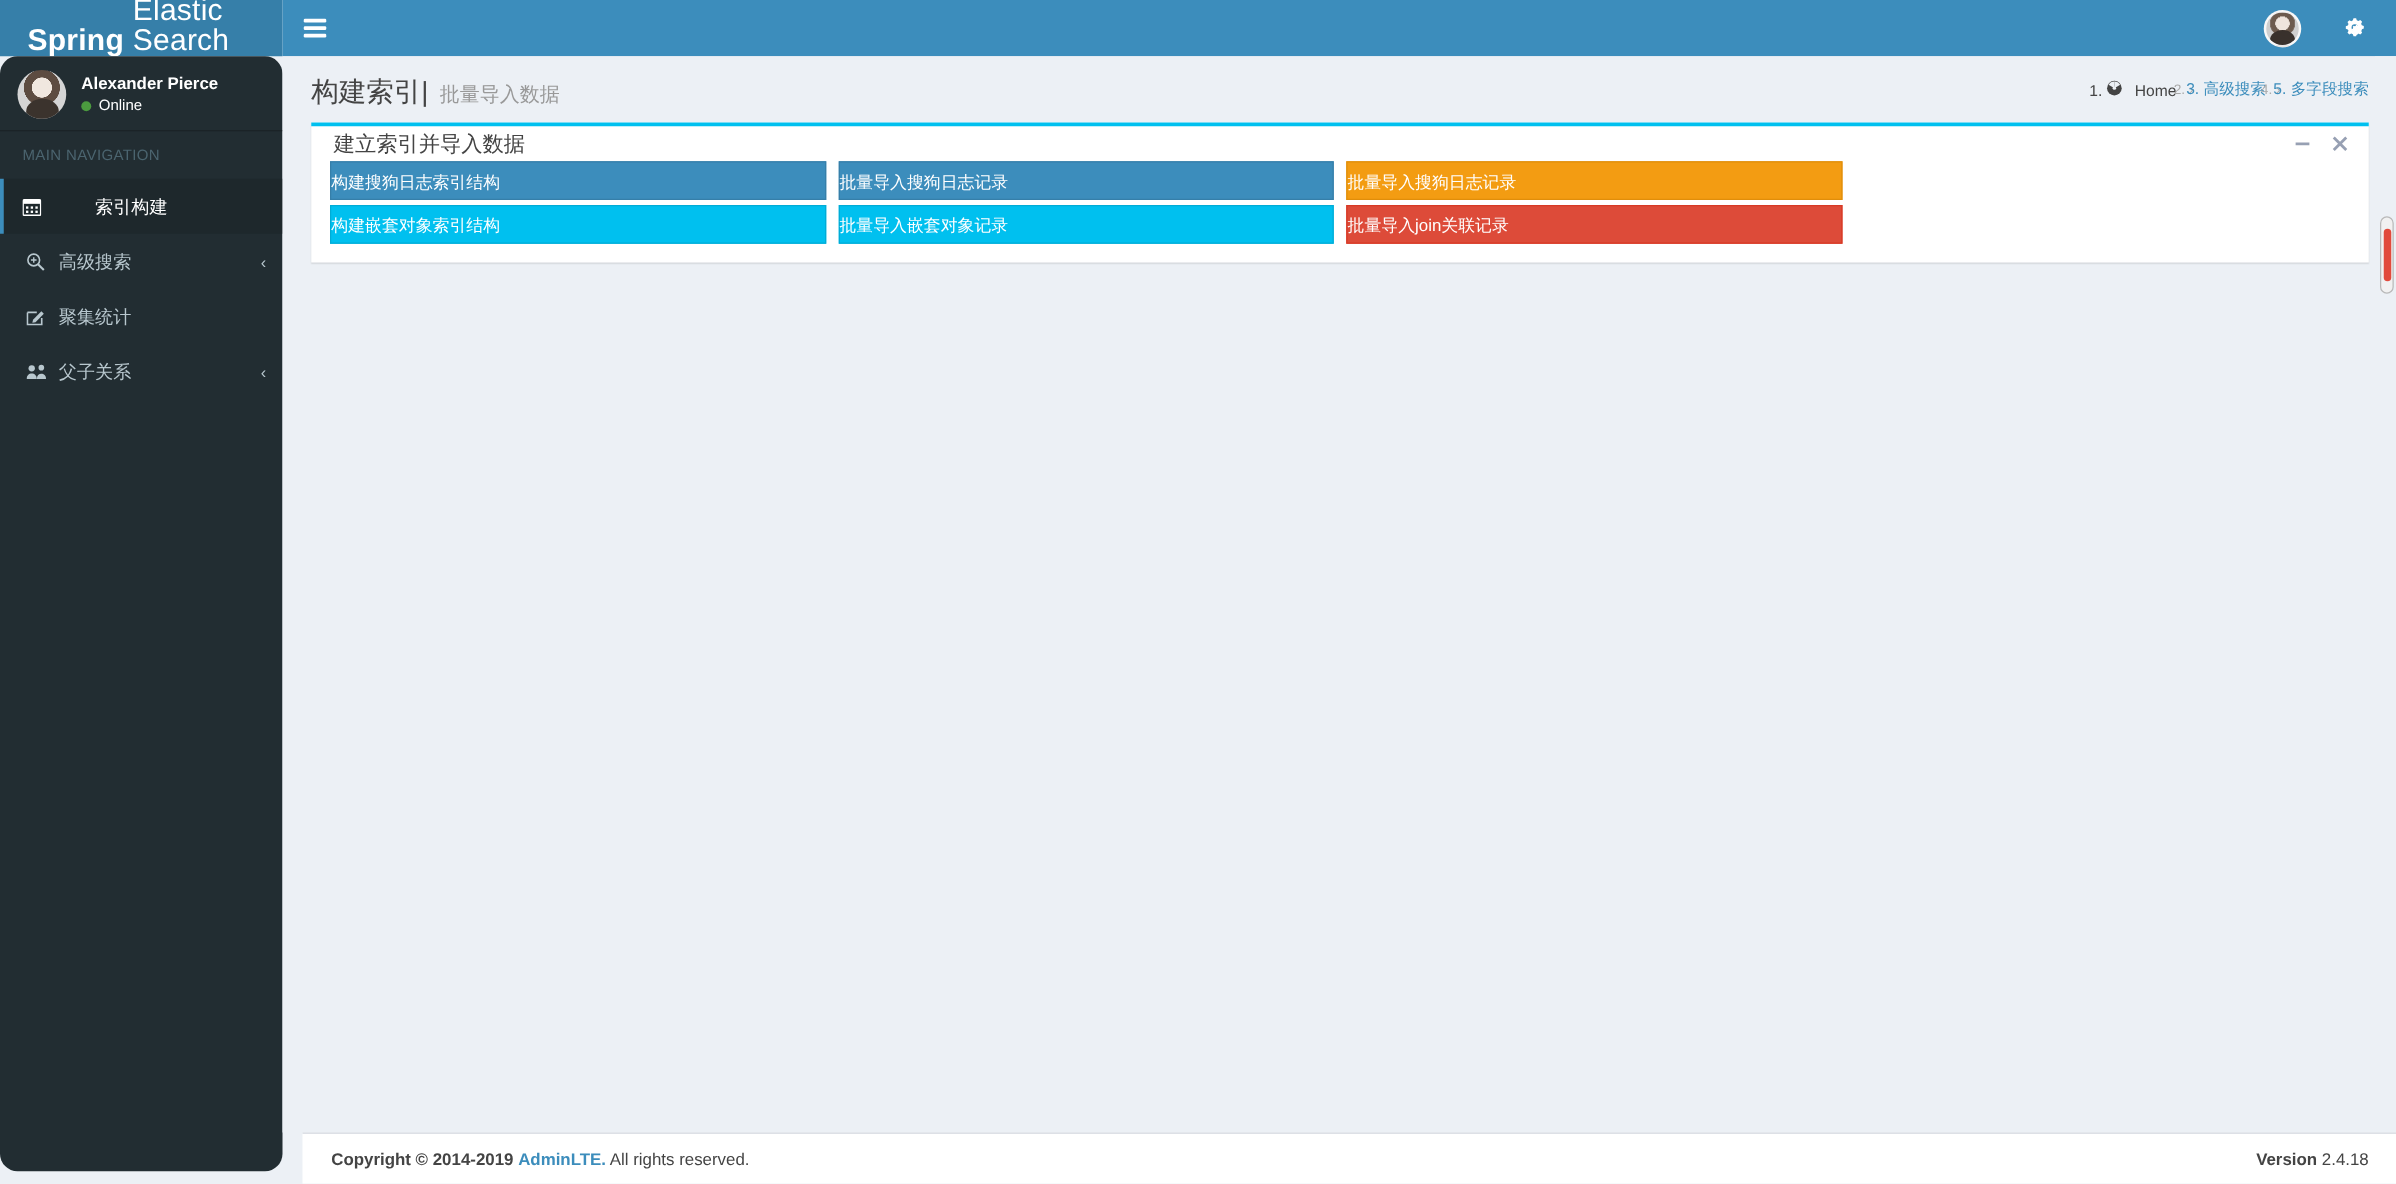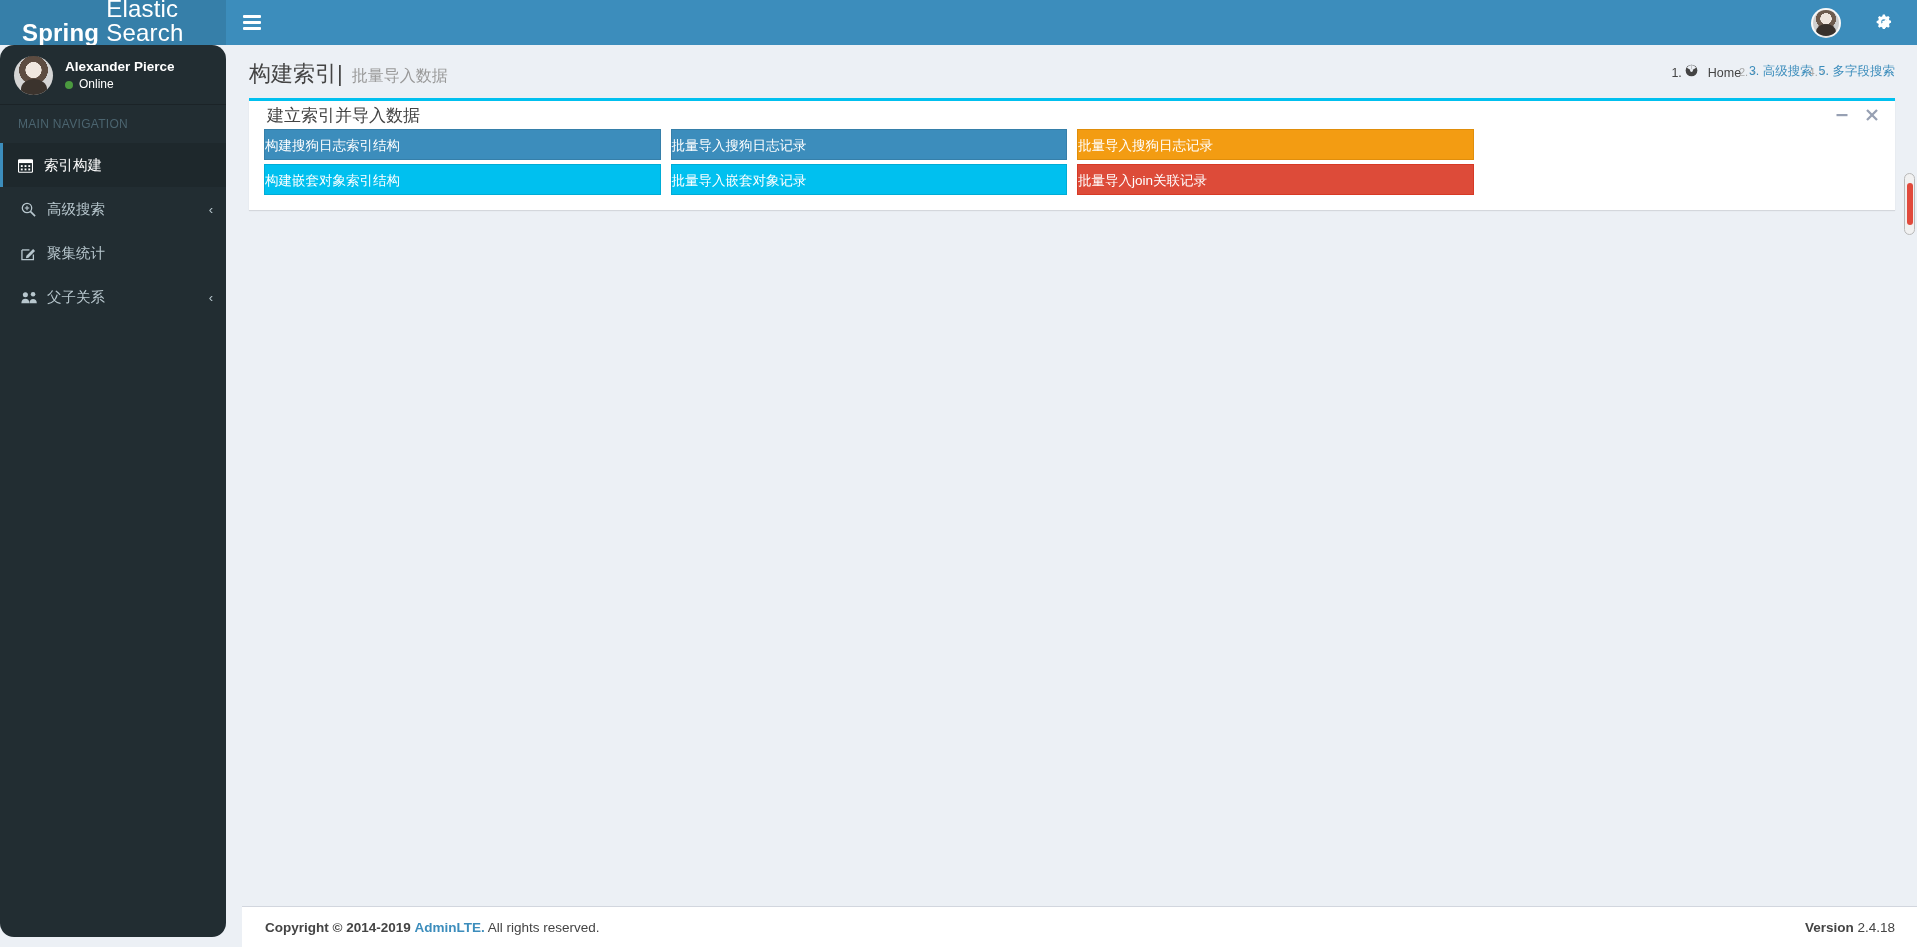--- a/index.html
+++ b/index.html
@@ -69,21 +69,21 @@
   .dot.online { background: #4b9a3f; }
 
   .nav-header {
     color: #4b646f; font-size: 12px; padding: 12px 26px 12px 18px; letter-spacing: .3px;
   }
   .nav-item {
     display: flex; align-items: center; height: 44px; padding: 0 13px 0 18px;
     color: #b8c7ce; font-size: 14.5px; cursor: pointer; position: relative;
     border-left: 3px solid transparent;
   }
-  .nav-item.active { background: #1e282c; color: #fff; border-left-color: #3c8dbc; padding-left: 15px; }
+  .nav-item.active { background: #1e282c; color: #fff; border-left-color: #3c8dbc; padding-left: 15px; gap: 32px; }
   .nav-ico { width: 26px; flex: 0 0 26px; display: flex; align-items: center; }
   .nav-label { flex: 1; }
   .chev { color: #b8c7ce; font-size: 13px; }
 
   
   .content-wrapper {
     position: absolute; left: 226px; top: 45px; right: 0; bottom: 41px;
     background: #ecf0f5; overflow: hidden;
   }
   .content-header { height: 53px; padding: 16px 22px 0 23px; position: relative; }

